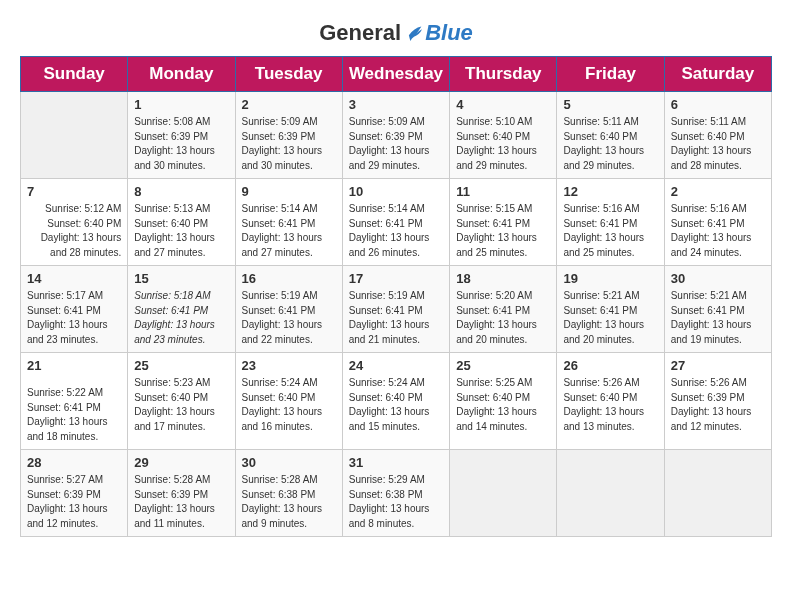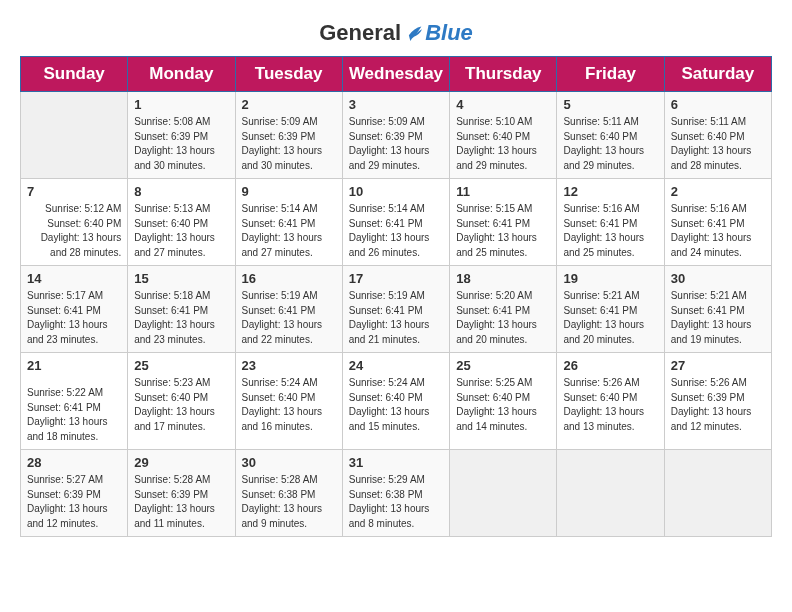--- a/index.html
+++ b/index.html
@@ -218,21 +218,21 @@
       <tr>
         <td>
           <span class="day-number">14</span>
           <div class="day-info" style="white-space: pre-line;">Sunrise: 5:17 AM
 Sunset: 6:41 PM
 Daylight: 13 hours
 and 23 minutes.</div>
         </td>
         <td>
           <span class="day-number">15</span>
-          <div class="day-info" style="white-space: pre-line;">Sunrise: 5:18 AM
+          <div class="day-info" style="white-space: pre-line; font-style: italic;">Sunrise: 5:18 AM
 Sunset: 6:41 PM
 Daylight: 13 hours
 and 23 minutes.</div>
         </td>
         <td>
           <span class="day-number">16</span>
           <div class="day-info" style="white-space: pre-line;">Sunrise: 5:19 AM
 Sunset: 6:41 PM
 Daylight: 13 hours
 and 22 minutes.</div>

